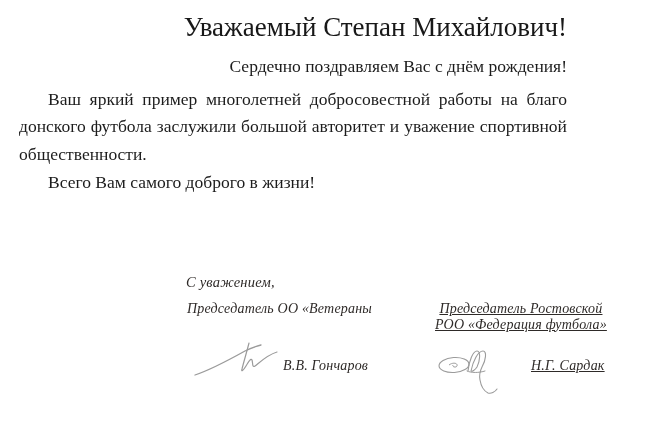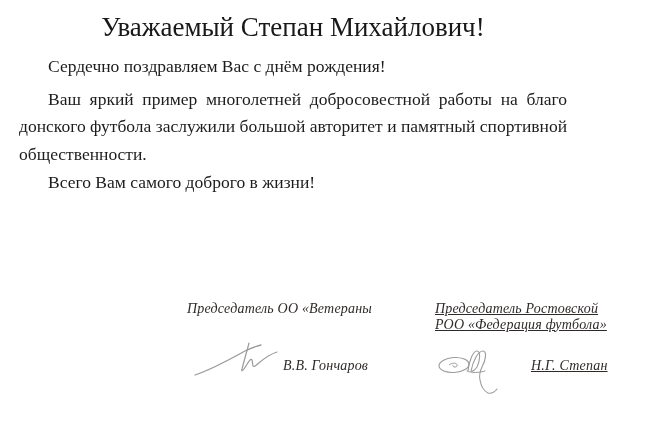--- a/index.html
+++ b/index.html
@@ -14,21 +14,21 @@
     background: #ffffff;
     overflow: hidden;
     font-family: "Liberation Serif", serif;
     color: #1f1f1f;
   }
   .title {
     position: absolute;
     left: 19px;
     top: 11px;
     width: 548px;
-    text-align: center;
+    text-align: right;
     font-size: 27px;
     line-height: 32px;
     color: #181818;
     white-space: nowrap;
   }
   .body-text {
     position: absolute;
     left: 19px;
     top: 53px;
     width: 548px;
@@ -36,40 +36,41 @@
     line-height: 27.7px;
     text-align: justify;
     color: #1c1c1c;
   }
   .body-text p {
     margin: 0;
     text-indent: 29px;
   }
   .body-text p.first {
     margin-bottom: 5px;
-    text-align: left;
+    text-align: right;
   }
   .script {
     font-style: italic;
     font-family: "Liberation Serif", serif;
     letter-spacing: 0.2px;
     color: #2e2a28;
   }
   .salutation {
     position: absolute;
     left: 186px;
     top: 274px;
     font-size: 14.5px;
   }
   .sig-title {
     position: absolute;
     top: 301px;
     font-size: 14px;
     line-height: 15.5px;
     white-space: nowrap;
+    text-align: center;
   }
   .sig-title.left  { left: 187px; }
   .sig-title.right { left: 435px; text-decoration: underline; }
   .sig-name {
     position: absolute;
     top: 358px;
     font-size: 14px;
     white-space: nowrap;
     text-align: center;
   }
@@ -83,24 +84,25 @@
 </style>
 </head>
 <body>
 
 <div class="page">
 
   <div class="title">Уважаемый Степан Михайлович!</div>
 
   <div class="body-text">
     <p class="first">Сердечно поздравляем Вас с днём рождения!</p>
-    <p>Ваш яркий пример многолетней добросовестной работы на благо донского футбола заслужили большой авторитет и памятный спортивной общественности.</p>
+    <p>Ваш яркий пример многолетней добросовестной работы на благо донского футбола заслужили большой авторитет и уважение спортивной общественности.</p>
     <p>Всего Вам самого доброго в жизни!</p>
   </div>
 
+  <div class="salutation script">С уважением,</div>
 
   <div class="sig-title left script">
     <span>Председатель ОО «Ветераны</span><br>
   </div>
 
   <div class="sig-title right script">
     <span>Председатель Ростовской</span><br>
     <span>РОО «Федерация футбола»</span>
   </div>
 
@@ -111,15 +113,15 @@
 
   <span class="sig-name left script">В.В. Гончаров</span>
 
   <svg class="autograph right" width="64" height="50" viewBox="0 0 64 50">
     <ellipse cx="17" cy="18" rx="15" ry="7.5" transform="rotate(-4 17 18)" fill="none" stroke="#9b9b9b" stroke-width="1.1"></ellipse>
     <path d="M12,18 C16,15 21,16 20,19 C19,21 15,20 16,18" fill="none" stroke="#9b9b9b" stroke-width="1"></path>
     <path d="M31,24 C32,14 36,4 40,4 C44,4 43,14 40,20 C38,23 35,25 34,24 C36,14 41,4 46,4 C50,4 49,13 45,20 C43,24 42,28 43,33 C44,39 47,44 51,46 C54,47 58,45 60,42" fill="none" stroke="#9b9b9b" stroke-width="1.1" stroke-linecap="round"></path>
     <path d="M30,24 C34,26 42,26 48,24" fill="none" stroke="#9b9b9b" stroke-width="1" stroke-linecap="round"></path>
   </svg>
 
-  <span class="sig-name right script">Н.Г. Степан</span>
+  <span class="sig-name right script">Н.Г. Сардак</span>
 
 </div>
 
 </body></html>

